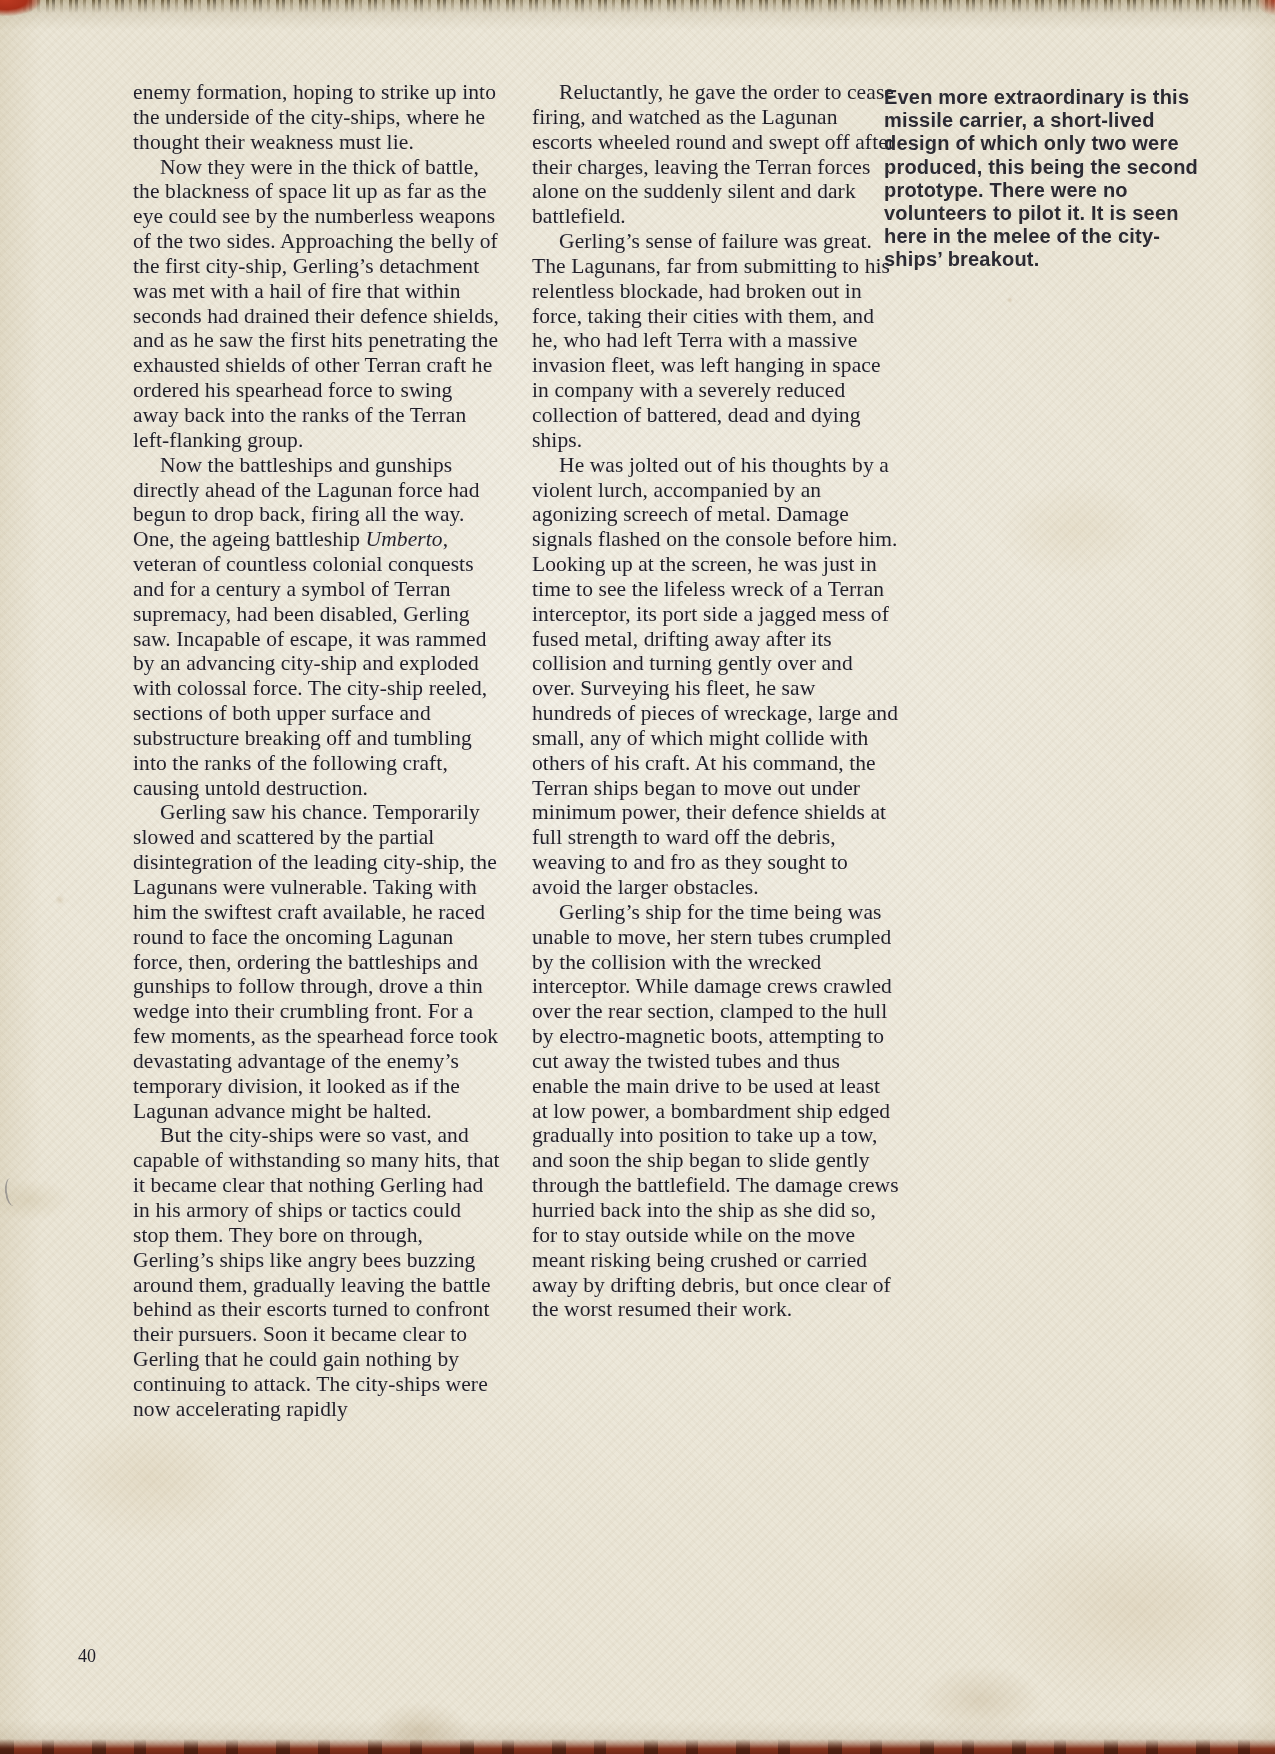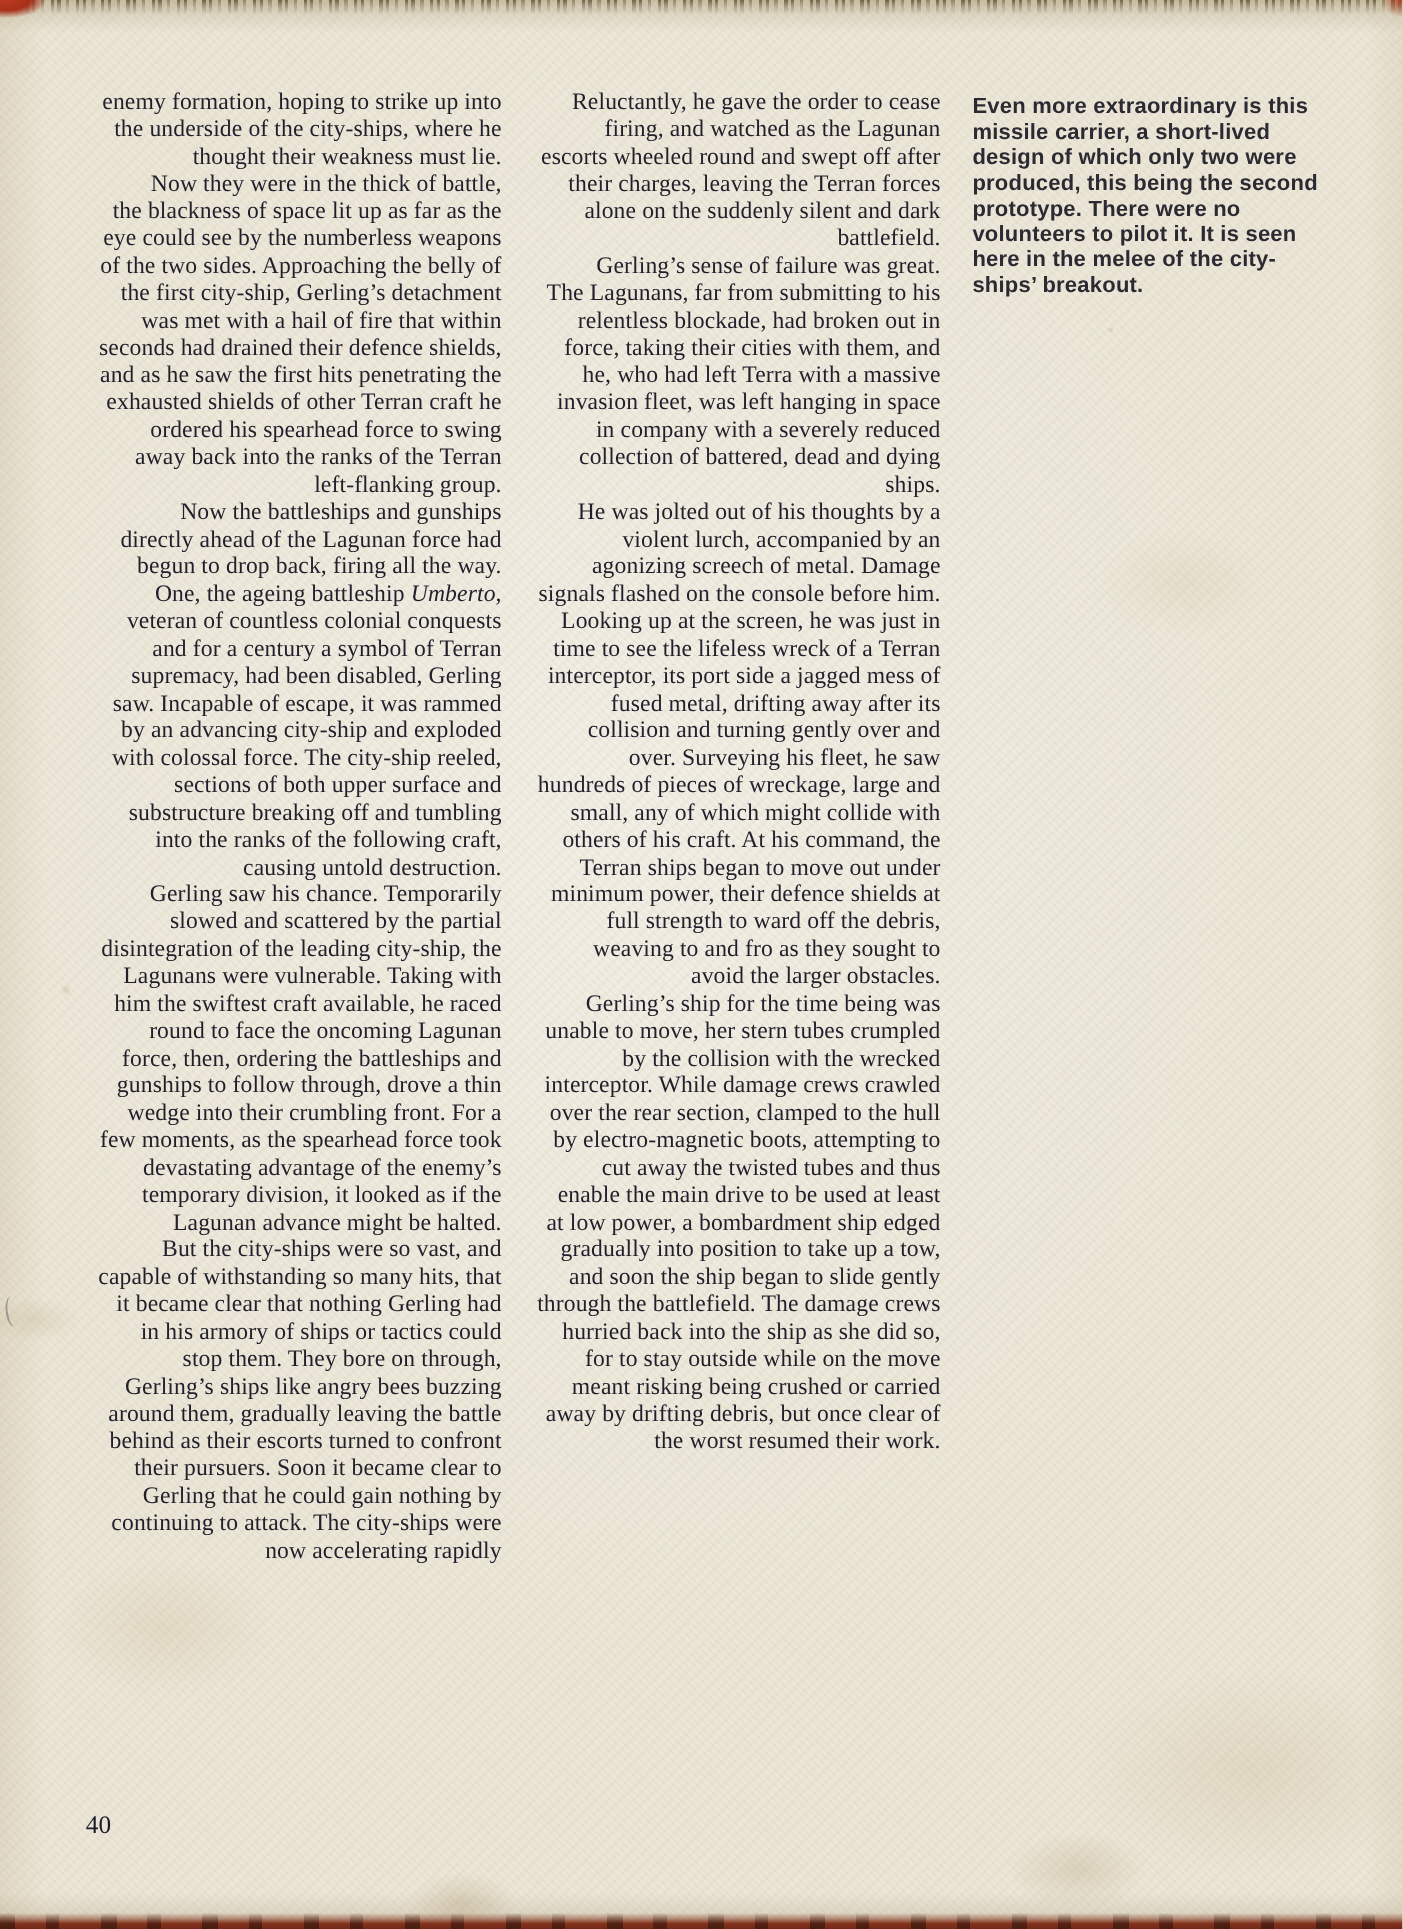--- a/index.html
+++ b/index.html
@@ -77,36 +77,37 @@
     position: absolute; left: 5px; top: 1178px; width: 14px; height: 28px;
     border-left: 2px solid rgba(95,95,105,.5);
     border-radius: 50% / 50%;
     transform: rotate(-7deg);
   }
 
   .col {
     position: absolute; top: 80px; width: 368px;
     font-size: 21.5px; line-height: 24.85px;
     color: #201f2b; letter-spacing: 0.1px;
-    text-align: right;
+    text-align: left;
+    margin-left: 45px;
   }
   .col-left  { left: 88px; }
   .col-mid   { left: 487px; }
   .para.indent { text-indent: 27px; }
 
   .caption {
     position: absolute; left: 884px; top: 86px; width: 318px;
     font-family: "Liberation Sans", sans-serif;
     font-weight: bold; font-size: 20px; line-height: 23.2px;
     color: #2b2a33; letter-spacing: 0.2px;
   }
 
   .page-number {
     position: absolute; left: 78px; top: 1646px;
-    font-size: 23px; color: #1d1c27;
+    font-size: 18px; color: #1d1c27;
     font-family: "Liberation Serif", serif;
   }
 </style>
 </head>
 <body>
 
 <div class="page">
   <div class="grain"></div>
   <div class="stains"></div>
 

